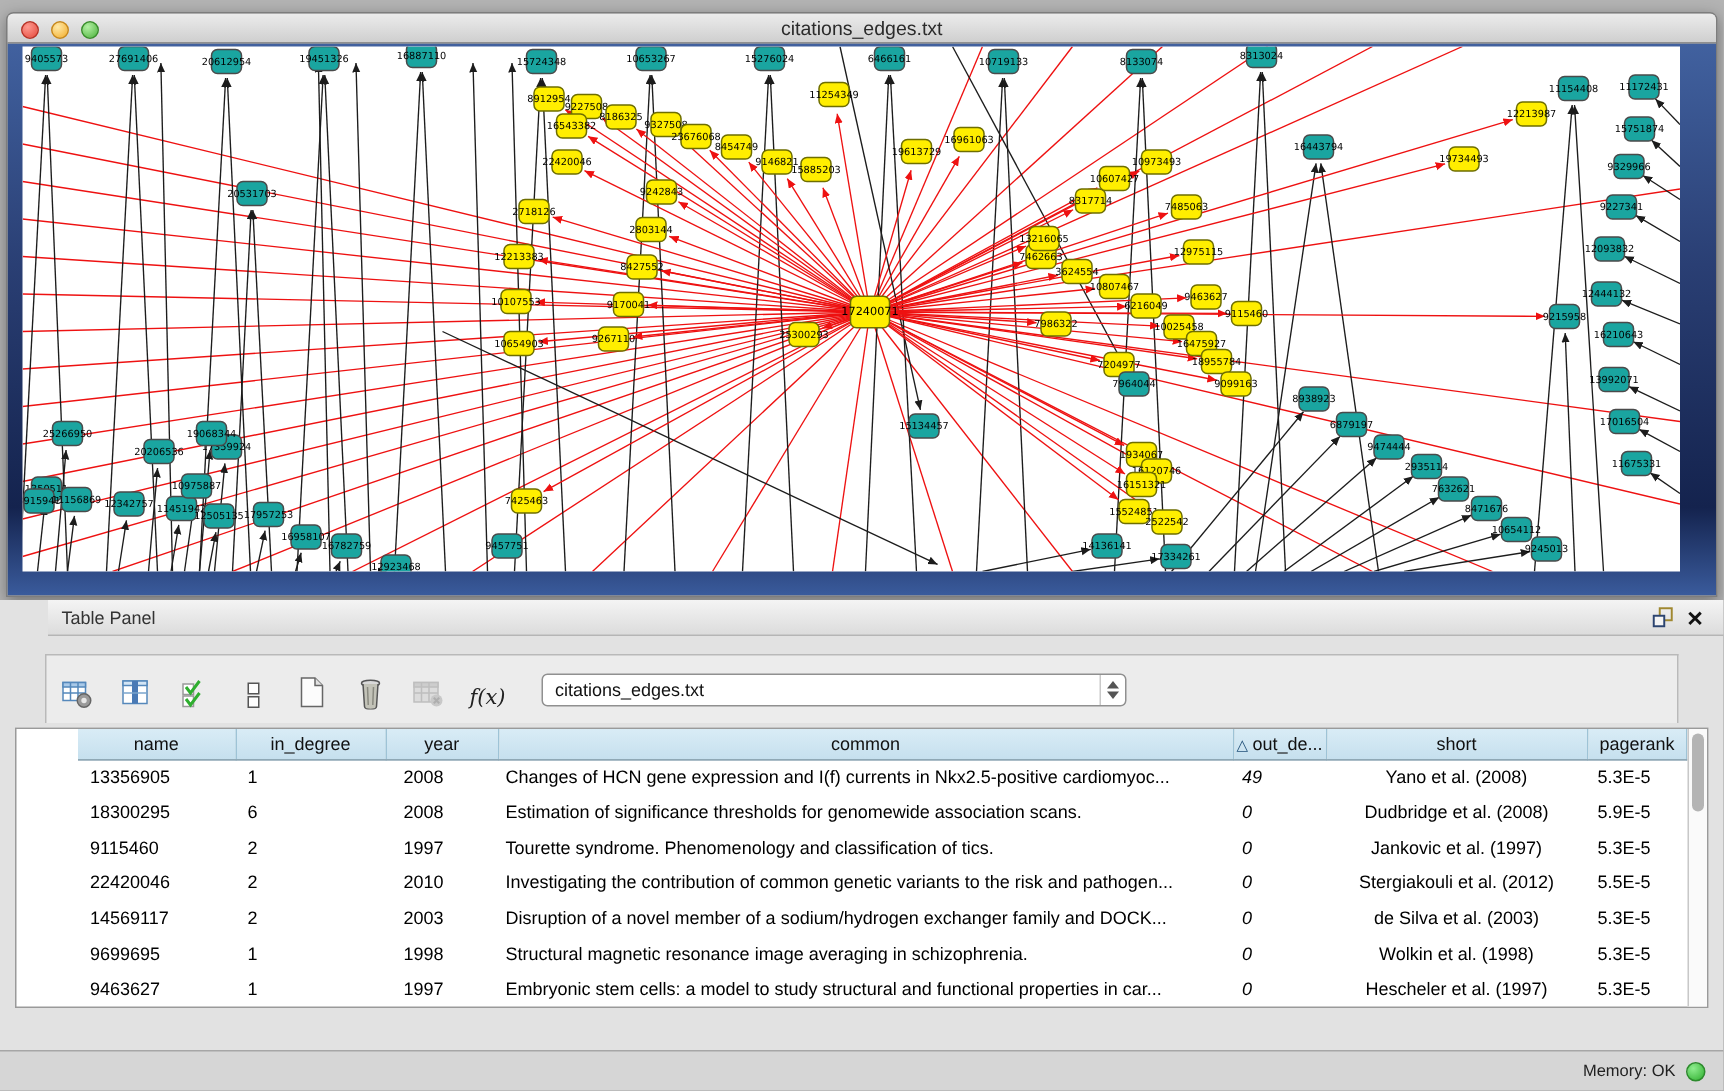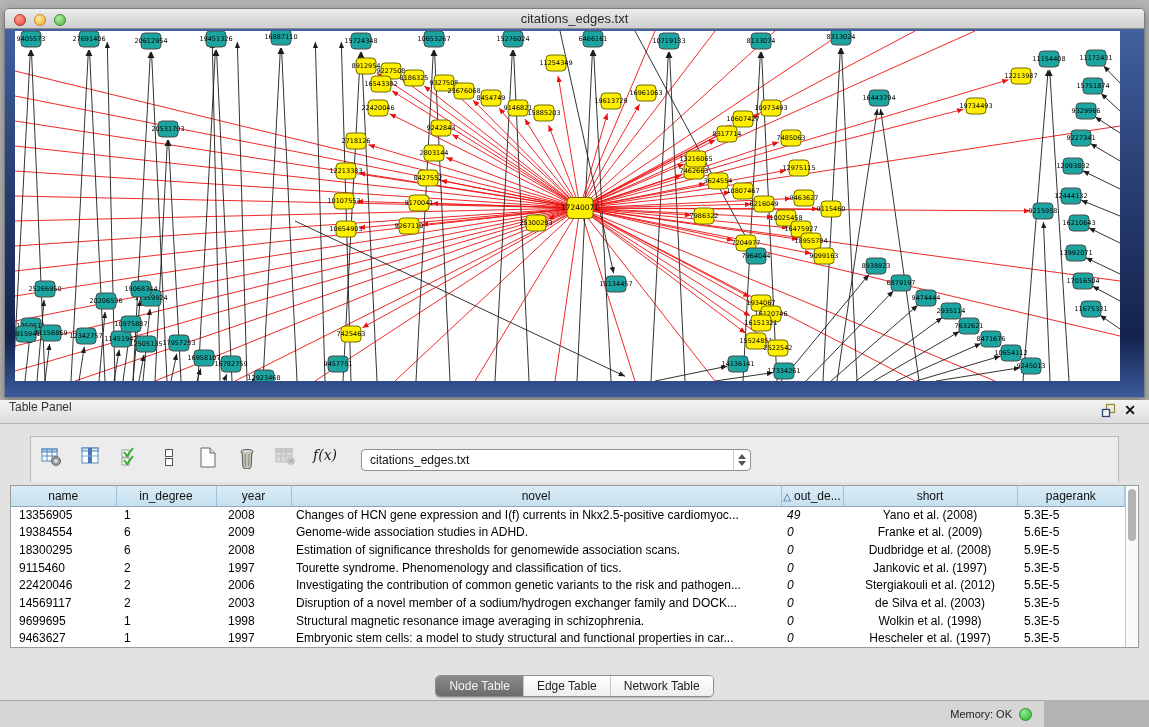--- a/index.html
+++ b/index.html
@@ -19,63 +19,63 @@
   .light.yellow { background:radial-gradient(circle at 35% 30%,#ffe9a8,#f3ad2b); border:1px solid #c8891c; }
   .light.green  { background:radial-gradient(circle at 35% 30%,#b4f0a5,#4cb33c); border:1px solid #3a8f2c; }
   .frame { flex:1; background:linear-gradient(180deg,#41619f 0%,#2a3f74 40%,#14234e 84%,#3a5b9c 100%);
            padding:2px 24px 16px 10px; }
   .canvas { width:100%; height:100%; background:#fff; position:relative; overflow:hidden; }
   .canvas svg { display:block; }
 
   
   #panel { position:absolute; left:0; top:400px; width:1149px; height:300px; background:#e2e2e2; }
   .panel-header { height:24px; background:linear-gradient(180deg,#f4f4f4,#dcdcdc); border-bottom:1px solid #b5b5b5;
-                  display:flex; align-items:flex-start; }
+                  display:flex; align-items:center;margin-left:32px; }
   .panel-header .ptitle { font-size:12px; color:#333; margin-left:9px; flex:1; }
   .panel-header .hbtn { width:22px; height:20px; display:flex; align-items:center; justify-content:center; cursor:default; }
   .panel-header .xglyph { font-size:14px; font-weight:bold; color:#111; }
   .panel-header { padding-right:8px; }
 
   .toolbar-box { position:absolute; left:30px; right:30px; top:36px; height:46px;
                  border:1px solid #b9b9b9; border-bottom:none; background:#ececec; }
   .toolbar { height:100%; display:flex; align-items:center; gap:13px; padding-left:8px; }
-  .tbtn { width:26px; height:26px; display:flex; align-items:flex-start; justify-content:center; border-radius:3px; }
+  .tbtn { width:26px; height:26px; display:flex; align-items:flex-end; justify-content:center; border-radius:3px; }
   .tbtn.disabled { opacity:.55; }
   .fx { font-family:"DejaVu Serif",serif; font-style:italic; font-size:14px; color:#222; }
   .combo { width:390px; height:22px; margin-left:10px; background:#fff; border:1px solid #909090; border-radius:4px;
            display:flex; align-items:center; font-size:12px; color:#111; }
   .combo .val { flex:1; padding-left:8px; white-space:nowrap; overflow:hidden; }
   .combo .step { width:17px; height:100%; border-left:1px solid #c9c9c9; display:flex; flex-direction:column;
                  align-items:center; justify-content:center; gap:2px; }
   .tri-up   { width:0; height:0; border-left:4px solid transparent; border-right:4px solid transparent; border-bottom:5px solid #555; }
   .tri-down { width:0; height:0; border-left:4px solid transparent; border-right:4px solid transparent; border-top:5px solid #555; }
 
-  .table-box { position:absolute; left:10px; right:10px; top:85px; height:163px; background:#fff;
-               border:1px solid #9a9a9a; display:flex; }
+  .table-box { position:absolute; left:10px; right:10px; top:85px; height:187px; background:#fff;
+               border:1px solid #9a9a9a; display:flex;padding-left:41px; }
   table { border-collapse:collapse; table-layout:fixed; width:100%; font-size:12px; }
   col.c0{width:105px} col.c1{width:100px} col.c2{width:75px} col.c3{width:490px} col.c4{width:62px} col.c5{width:174px}
   thead th { background:linear-gradient(180deg,#d9ecf6,#c6e0ee); border-right:1px solid #9ec3d6; border-bottom:1px solid #8fa8b5;
              height:20px; font-weight:normal; color:#111; text-align:center; white-space:nowrap; overflow:hidden; }
   thead th .sort { font-size:10px; color:#23527a; margin-right:3px; }
   tbody td { height:16px; white-space:nowrap; overflow:hidden; color:#000; }
   tbody td.c0,tbody td.c1{ padding-left:8px; } tbody td.c2{ padding-left:12px; }
   tbody td.c3{ padding-left:5px;margin-left:45px; } tbody td.c4{ padding-left:6px;font-style:italic; } tbody td.c5{ text-align:center; }
   tbody td.c6{ padding-left:7px; }
   .vscroll { width:13px; border-left:1px solid #c8c8c8; background:#fafafa; position:relative; }
   .vthumb { position:absolute; left:2px; top:3px; width:8px; height:52px; border-radius:5px; background:#b4b4b4; }
 
   .tabbar { position:absolute; left:0; right:0; top:275px; display:flex; justify-content:center; }
   .seg { display:flex; border:1px solid #8d8d8d; border-radius:5px; overflow:hidden; background:#fff;
          box-shadow:0 1px 1px rgba(0,0,0,.2); }
   .seg .tab { height:20px; padding:0 13px; display:flex; align-items:center; font-size:12px; color:#222;
               background:linear-gradient(180deg,#ffffff,#eeeeee); border-left:1px solid #c6c6c6; }
   .seg .tab:first-child { border-left:none; }
   .seg .tab.sel { background:linear-gradient(180deg,#8a8a8a,#6b6b6b); color:#f4f4f4; }
 
-  #statusbar { position:absolute; left:0; top:700px; width:1044px; height:27px; background:#d6d6d6;
+  #statusbar { position:absolute; left:0; top:700px; width:1149px; height:27px; background:#d6d6d6;
                border-top:1px solid #a6a6a6; display:flex; align-items:center; justify-content:flex-end; gap:7px; padding-right:12px; }
   #statusbar .mem { font-size:11px; color:#222; }
   .memdot { width:13px; height:13px; border-radius:50%; border:1px solid #2c8a2c;
             background:radial-gradient(circle at 35% 30%,#8eed8e,#2fae2f); }
 </style>
 </head>
 <body>
 
 <div id="win">
   <div class="titlebar">
@@ -778,44 +778,35 @@
           <col class="c3">
           <col class="c4">
           <col class="c5">
           <col class="c6">
       </colgroup>
       <thead>
           <tr>
             <th class="c0">name</th>
             <th class="c1">in_degree</th>
             <th class="c2">year</th>
-            <th class="c3">novel</th>
+            <th class="c3">common</th>
             <th class="c4"><span class="sort">△</span>out_de...</th>
             <th class="c5">short</th>
             <th class="c6">pagerank</th>
           </tr>
         </thead>
       <tbody>
           <tr>
             <td class="c0">13356905</td>
             <td class="c1">1</td>
             <td class="c2">2008</td>
             <td class="c3">Changes of HCN gene expression and I(f) currents in Nkx2.5-positive cardiomyoc...</td>
             <td class="c4">49</td>
             <td class="c5">Yano et al. (2008)</td>
             <td class="c6">5.3E-5</td>
-          </tr>
-          <tr>
-            <td class="c0">19384554</td>
-            <td class="c1">6</td>
-            <td class="c2">2009</td>
-            <td class="c3">Genome-wide association studies in ADHD.</td>
-            <td class="c4">0</td>
-            <td class="c5">Franke et al. (2009)</td>
-            <td class="c6">5.6E-5</td>
           </tr>
           <tr>
             <td class="c0">18300295</td>
             <td class="c1">6</td>
             <td class="c2">2008</td>
             <td class="c3">Estimation of significance thresholds for genomewide association scans.</td>
             <td class="c4">0</td>
             <td class="c5">Dudbridge et al. (2008)</td>
             <td class="c6">5.9E-5</td>
           </tr>
@@ -824,21 +815,21 @@
             <td class="c1">2</td>
             <td class="c2">1997</td>
             <td class="c3">Tourette syndrome. Phenomenology and classification of tics.</td>
             <td class="c4">0</td>
             <td class="c5">Jankovic et al. (1997)</td>
             <td class="c6">5.3E-5</td>
           </tr>
           <tr>
             <td class="c0">22420046</td>
             <td class="c1">2</td>
-            <td class="c2">2006</td>
+            <td class="c2">2010</td>
             <td class="c3">Investigating the contribution of common genetic variants to the risk and pathogen...</td>
             <td class="c4">0</td>
             <td class="c5">Stergiakouli et al. (2012)</td>
             <td class="c6">5.5E-5</td>
           </tr>
           <tr>
             <td class="c0">14569117</td>
             <td class="c1">2</td>
             <td class="c2">2003</td>
             <td class="c3">Disruption of a novel member of a sodium/hydrogen exchanger family and DOCK...</td>
@@ -864,25 +855,18 @@
             <td class="c5">Hescheler et al. (1997)</td>
             <td class="c6">5.3E-5</td>
           </tr>
         </tbody>
     </table>
     <div class="vscroll">
       <div class="vthumb"></div>
     </div>
   </div>
 
-  <div class="tabbar">
-    <div class="seg">
-        <div class="tab sel">Node Table</div>
-        <div class="tab">Edge Table</div>
-        <div class="tab">Network Table</div>
-      </div>
-  </div>
 </div>
 
 <div id="statusbar">
   <span class="mem">Memory: OK</span>
   <span class="memdot"></span>
 </div>
 
 </body></html>

